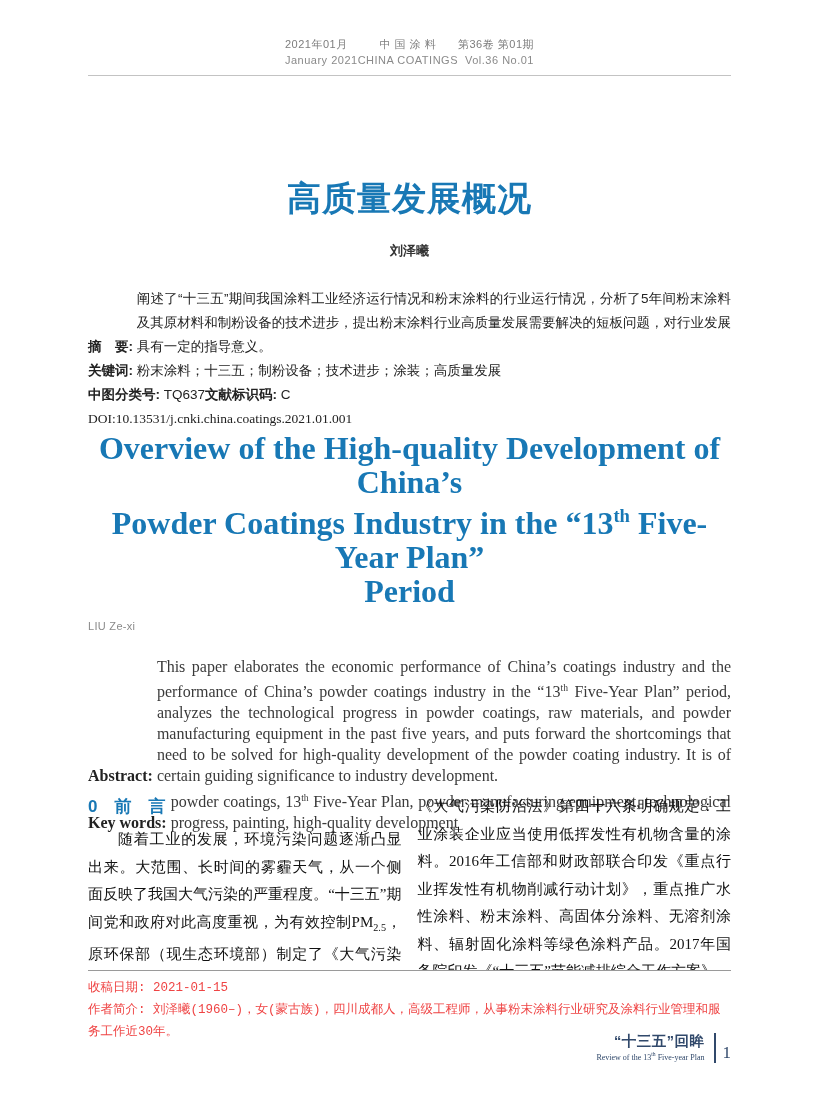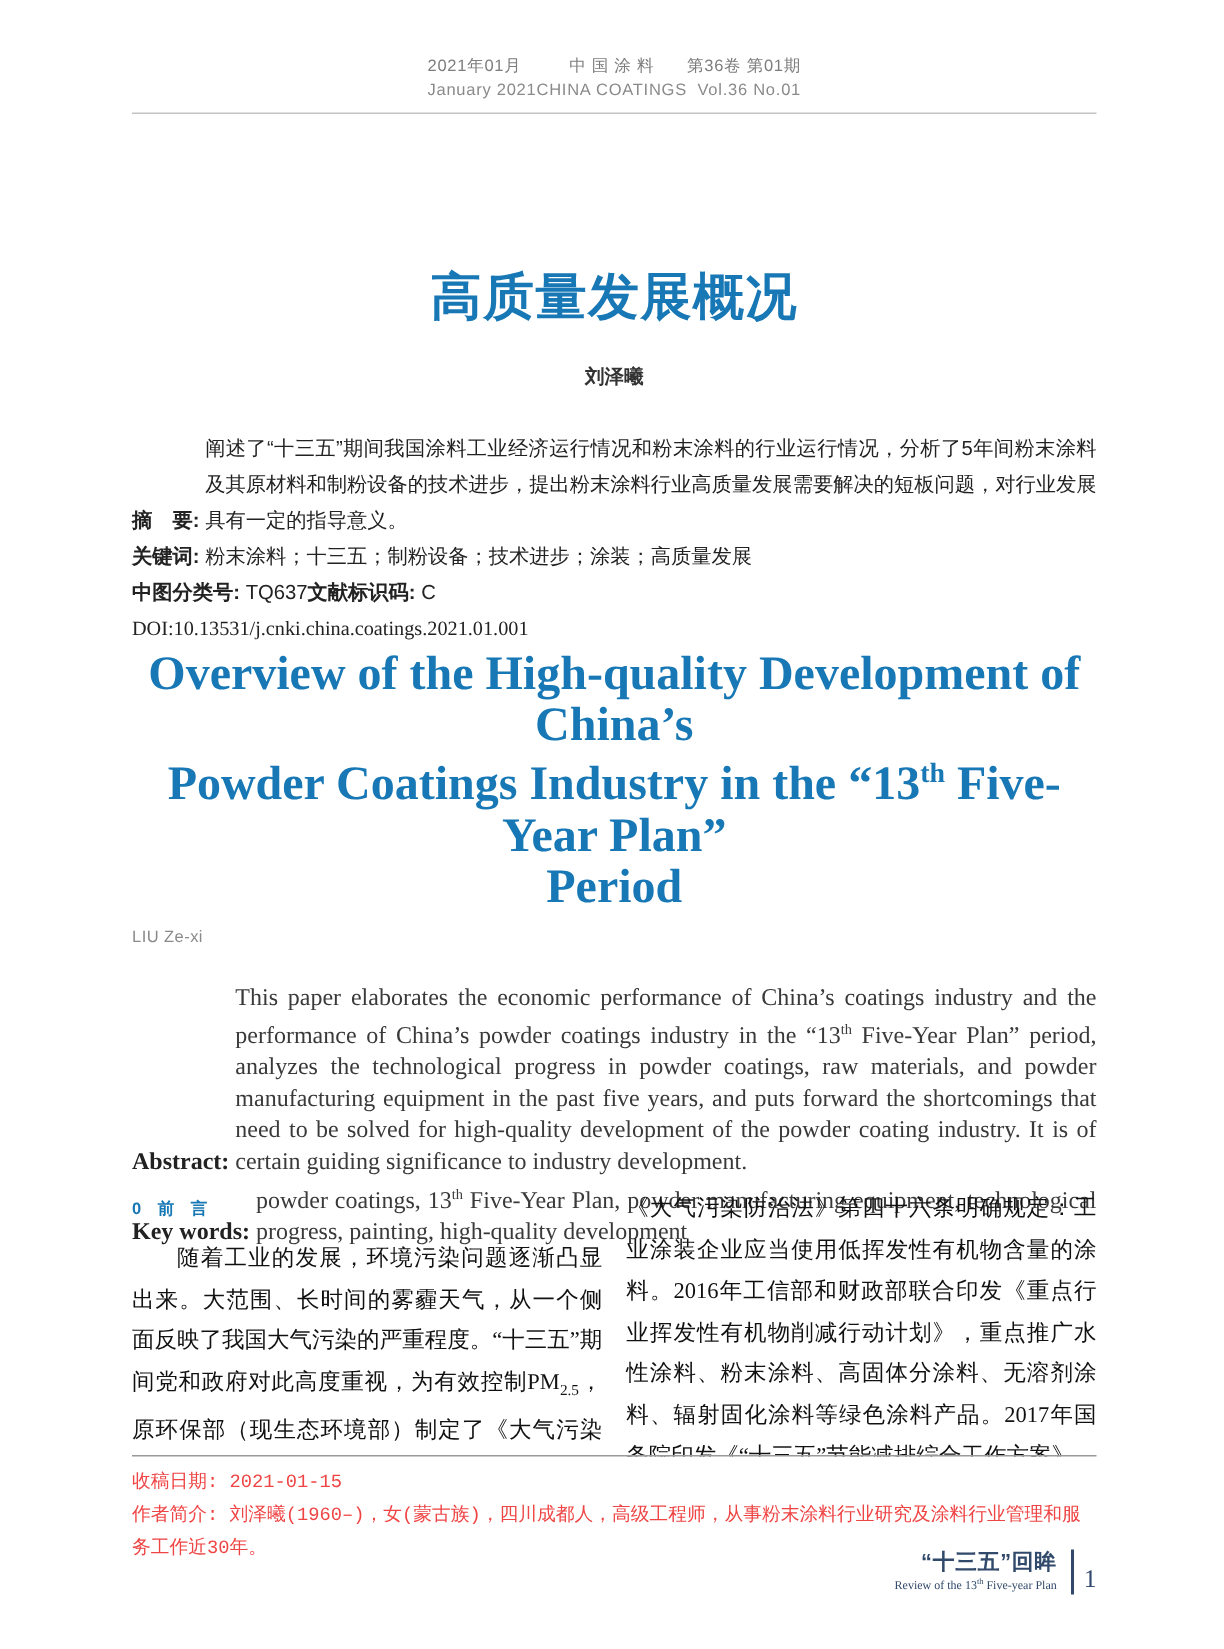--- a/index.html
+++ b/index.html
@@ -88,21 +88,21 @@
   .body-columns {
     position: absolute; left: 88px; right: 85px; top: 793px;
     height: 178px; overflow: hidden;
     display: flex; gap: 16px;
     font-family: "Liberation Serif", serif;
     font-size: 15px; line-height: 27.5px; color: #111;
   }
   .body-col { flex: 1 1 0; text-align: justify; }
   .sec-heading {
     font-family: "Liberation Sans", sans-serif;
-    font-size: 11px; font-weight: 800; color: #1878b5;
+    font-size: 17px; font-weight: 800; color: #1878b5;
     line-height: 27px; margin-bottom: 6px;
   }
   .para.indent { text-indent: 2em; }
   .para sub { font-size: 68%; }
 
   
   .footnote {
     position: absolute; left: 88px; right: 85px; top: 970px;
     border-top: 1px solid #9a9a9a;
     padding-top: 6px;

